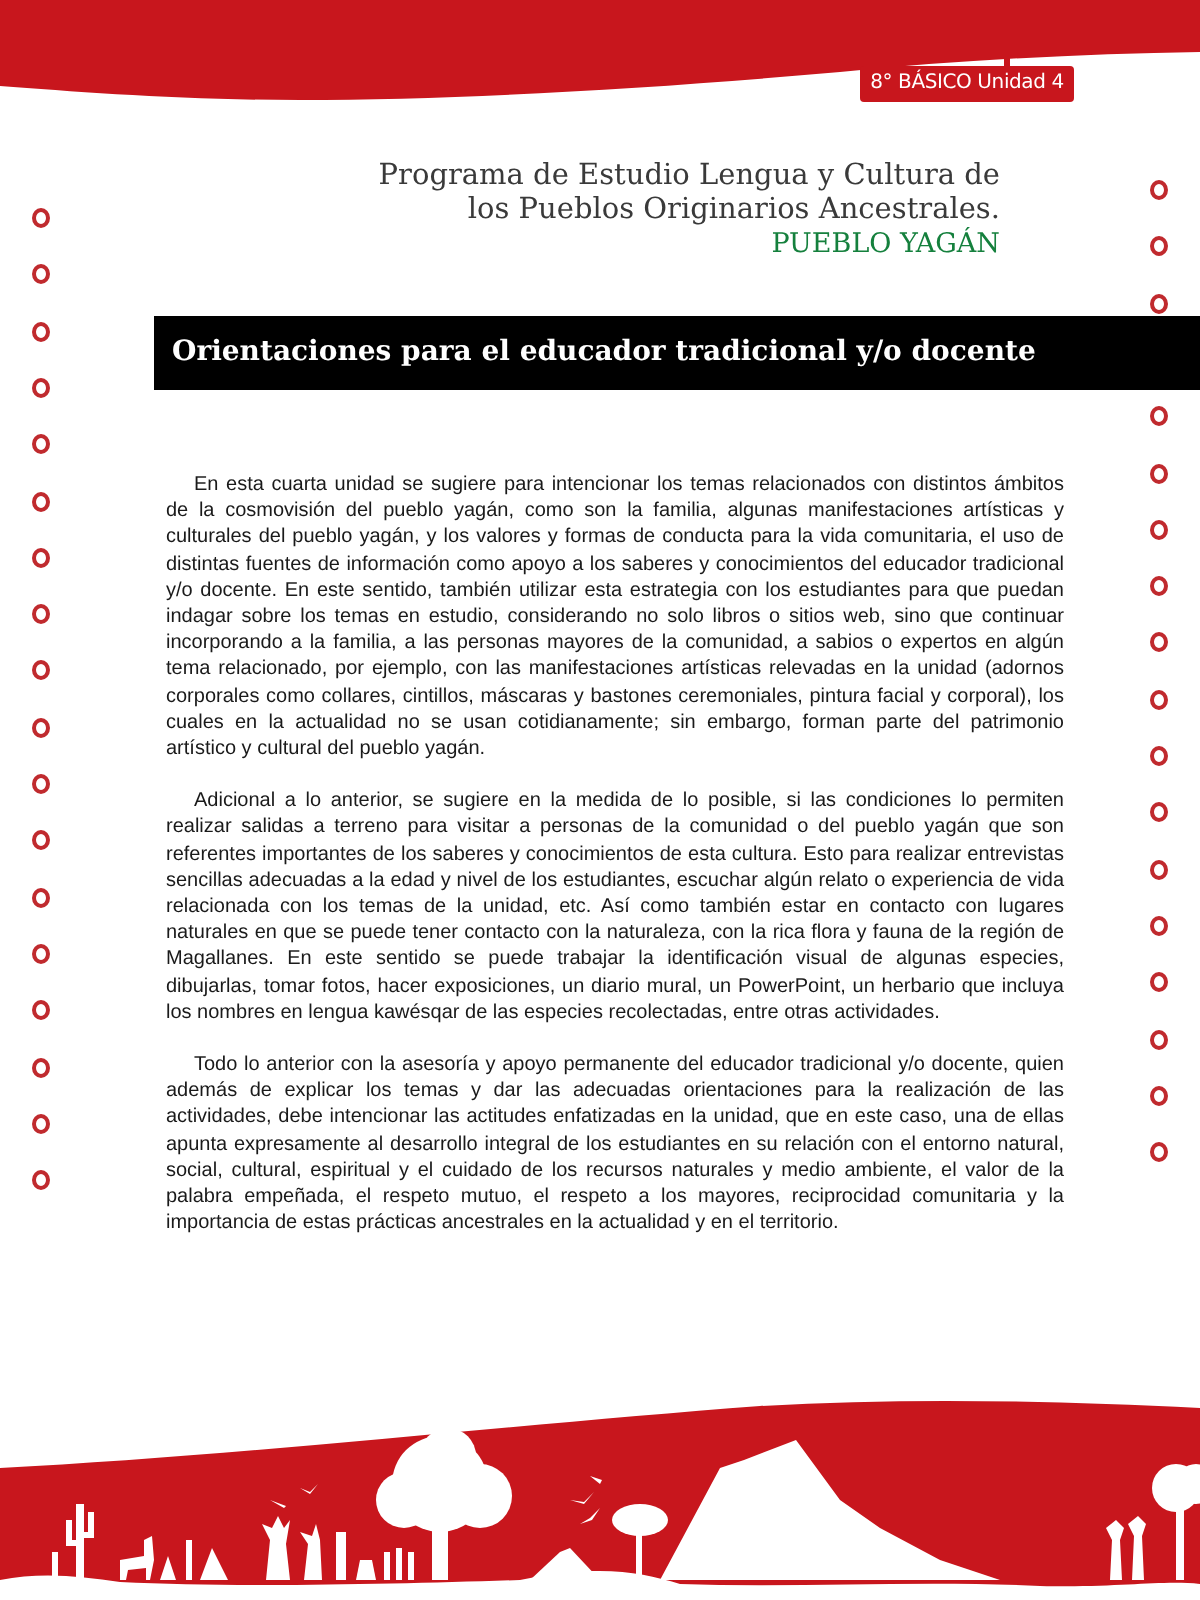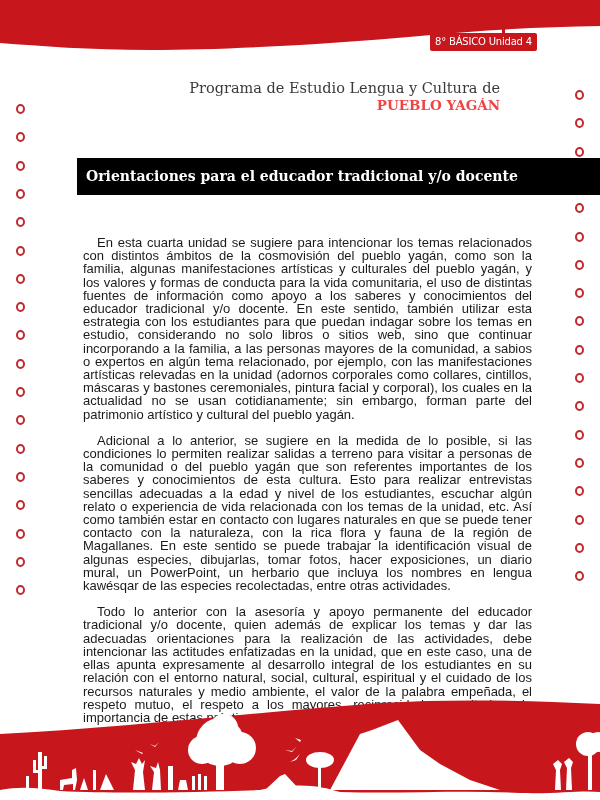--- a/index.html
+++ b/index.html
@@ -21,30 +21,30 @@
   .dots.right { left: 573px; }
   .dot {
     position: absolute; left: 2px; width: 5px; height: 6px;
     border: 2px solid #c02a2e; border-radius: 50%; background: #fff;
   }
   .doc-title {
     position: absolute; left: 100px; top: 80px; width: 400px; text-align: right;
     font-family: "DejaVu Serif", serif; color: #3a3a3a;
   }
   .doc-title .line { font-size: 14.5px; line-height: 17px; }
-  .doc-title .line.bold { font-weight: bold; font-size: 13.5px; color: #ef4444; }
+  .doc-title .line.bold { font-weight: normal; font-size: 13.5px; color: #15803d; }
   .section-bar {
     position: absolute; left: 77px; top: 158px; width: 539px; height: 37px;
     background: #000; color: #fff;
     font-family: "DejaVu Serif", serif; font-weight: bold; font-size: 14px;
     line-height: 37px; padding-left: 9px; box-sizing: border-box;
   }
   .body-text {
     position: absolute; left: 83px; top: 236px; width: 449px;
-    font-family: "Liberation Sans", sans-serif; font-size: 13px; line-height: 13.2px;
+    font-family: "Liberation Sans", sans-serif; font-size: 10px; line-height: 13.2px;
     color: #1a1a1a; text-align: justify;
   }
   .body-text p { margin: 0 0 13px 0; text-indent: 14px; }
   .footer-art { position: absolute; left: 0; top: 690px; width: 600px; height: 110px; }
 </style>
 </head>
 <body>
 
 <svg class="header-wave" viewBox="0 0 600 60" preserveAspectRatio="none">
   <path d="M0,0 L600,0 L600,26 C540,27 480,30 420,36 C330,44 230,50 150,50 C90,50 40,46 0,43 Z" fill="#c8161d"></path>
@@ -88,20 +88,21 @@
     <span class="dot" style="top: 429.6px;"></span>
     <span class="dot" style="top: 457.9px;"></span>
     <span class="dot" style="top: 486.2px;"></span>
     <span class="dot" style="top: 514.5px;"></span>
     <span class="dot" style="top: 542.8px;"></span>
     <span class="dot" style="top: 571.1px;"></span>
   </div>
 
 <div class="doc-title">
   <div class="line">Programa de Estudio Lengua y Cultura de</div>
+  <div class="line">los Pueblos Originarios Ancestrales.</div>
   <div class="line bold">PUEBLO YAGÁN</div>
 </div>
 
 <div class="section-bar">Orientaciones para el educador tradicional y/o docente</div>
 
 <div class="body-text">
   <p>En esta cuarta unidad se sugiere para intencionar los temas relacionados con distintos ámbitos de la cosmovisión del pueblo yagán, como son la familia, algunas manifestaciones artísticas y culturales del pueblo yagán, y los valores y formas de conducta para la vida comunitaria, el uso de distintas fuentes de información como apoyo a los saberes y conocimientos del educador tradicional y/o docente. En este sentido, también utilizar esta estrategia con los estudiantes para que puedan indagar sobre los temas en estudio, considerando no solo libros o sitios web, sino que continuar incorporando a la familia, a las personas mayores de la comunidad, a sabios o expertos en algún tema relacionado, por ejemplo, con las manifestaciones artísticas relevadas en la unidad (adornos corporales como collares, cintillos, máscaras y bastones ceremoniales, pintura facial y corporal), los cuales en la actualidad no se usan cotidianamente; sin embargo, forman parte del patrimonio artístico y cultural del pueblo yagán.</p>
   <p>Adicional a lo anterior, se sugiere en la medida de lo posible, si las condiciones lo permiten realizar salidas a terreno para visitar a personas de la comunidad o del pueblo yagán que son referentes importantes de los saberes y conocimientos de esta cultura. Esto para realizar entrevistas sencillas adecuadas a la edad y nivel de los estudiantes, escuchar algún relato o experiencia de vida relacionada con los temas de la unidad, etc. Así como también estar en contacto con lugares naturales en que se puede tener contacto con la naturaleza, con la rica flora y fauna de la región de Magallanes. En este sentido se puede trabajar la identificación visual de algunas especies, dibujarlas, tomar fotos, hacer exposiciones, un diario mural, un PowerPoint, un herbario que incluya los nombres en lengua kawésqar de las especies recolectadas, entre otras actividades.</p>
   <p>Todo lo anterior con la asesoría y apoyo permanente del educador tradicional y/o docente, quien además de explicar los temas y dar las adecuadas orientaciones para la realización de las actividades, debe intencionar las actitudes enfatizadas en la unidad, que en este caso, una de ellas apunta expresamente al desarrollo integral de los estudiantes en su relación con el entorno natural, social, cultural, espiritual y el cuidado de los recursos naturales y medio ambiente, el valor de la palabra empeñada, el respeto mutuo, el respeto a los mayores, reciprocidad comunitaria y la importancia de estas prácticas ancestrales en la actualidad y en el territorio.</p>
 </div>

